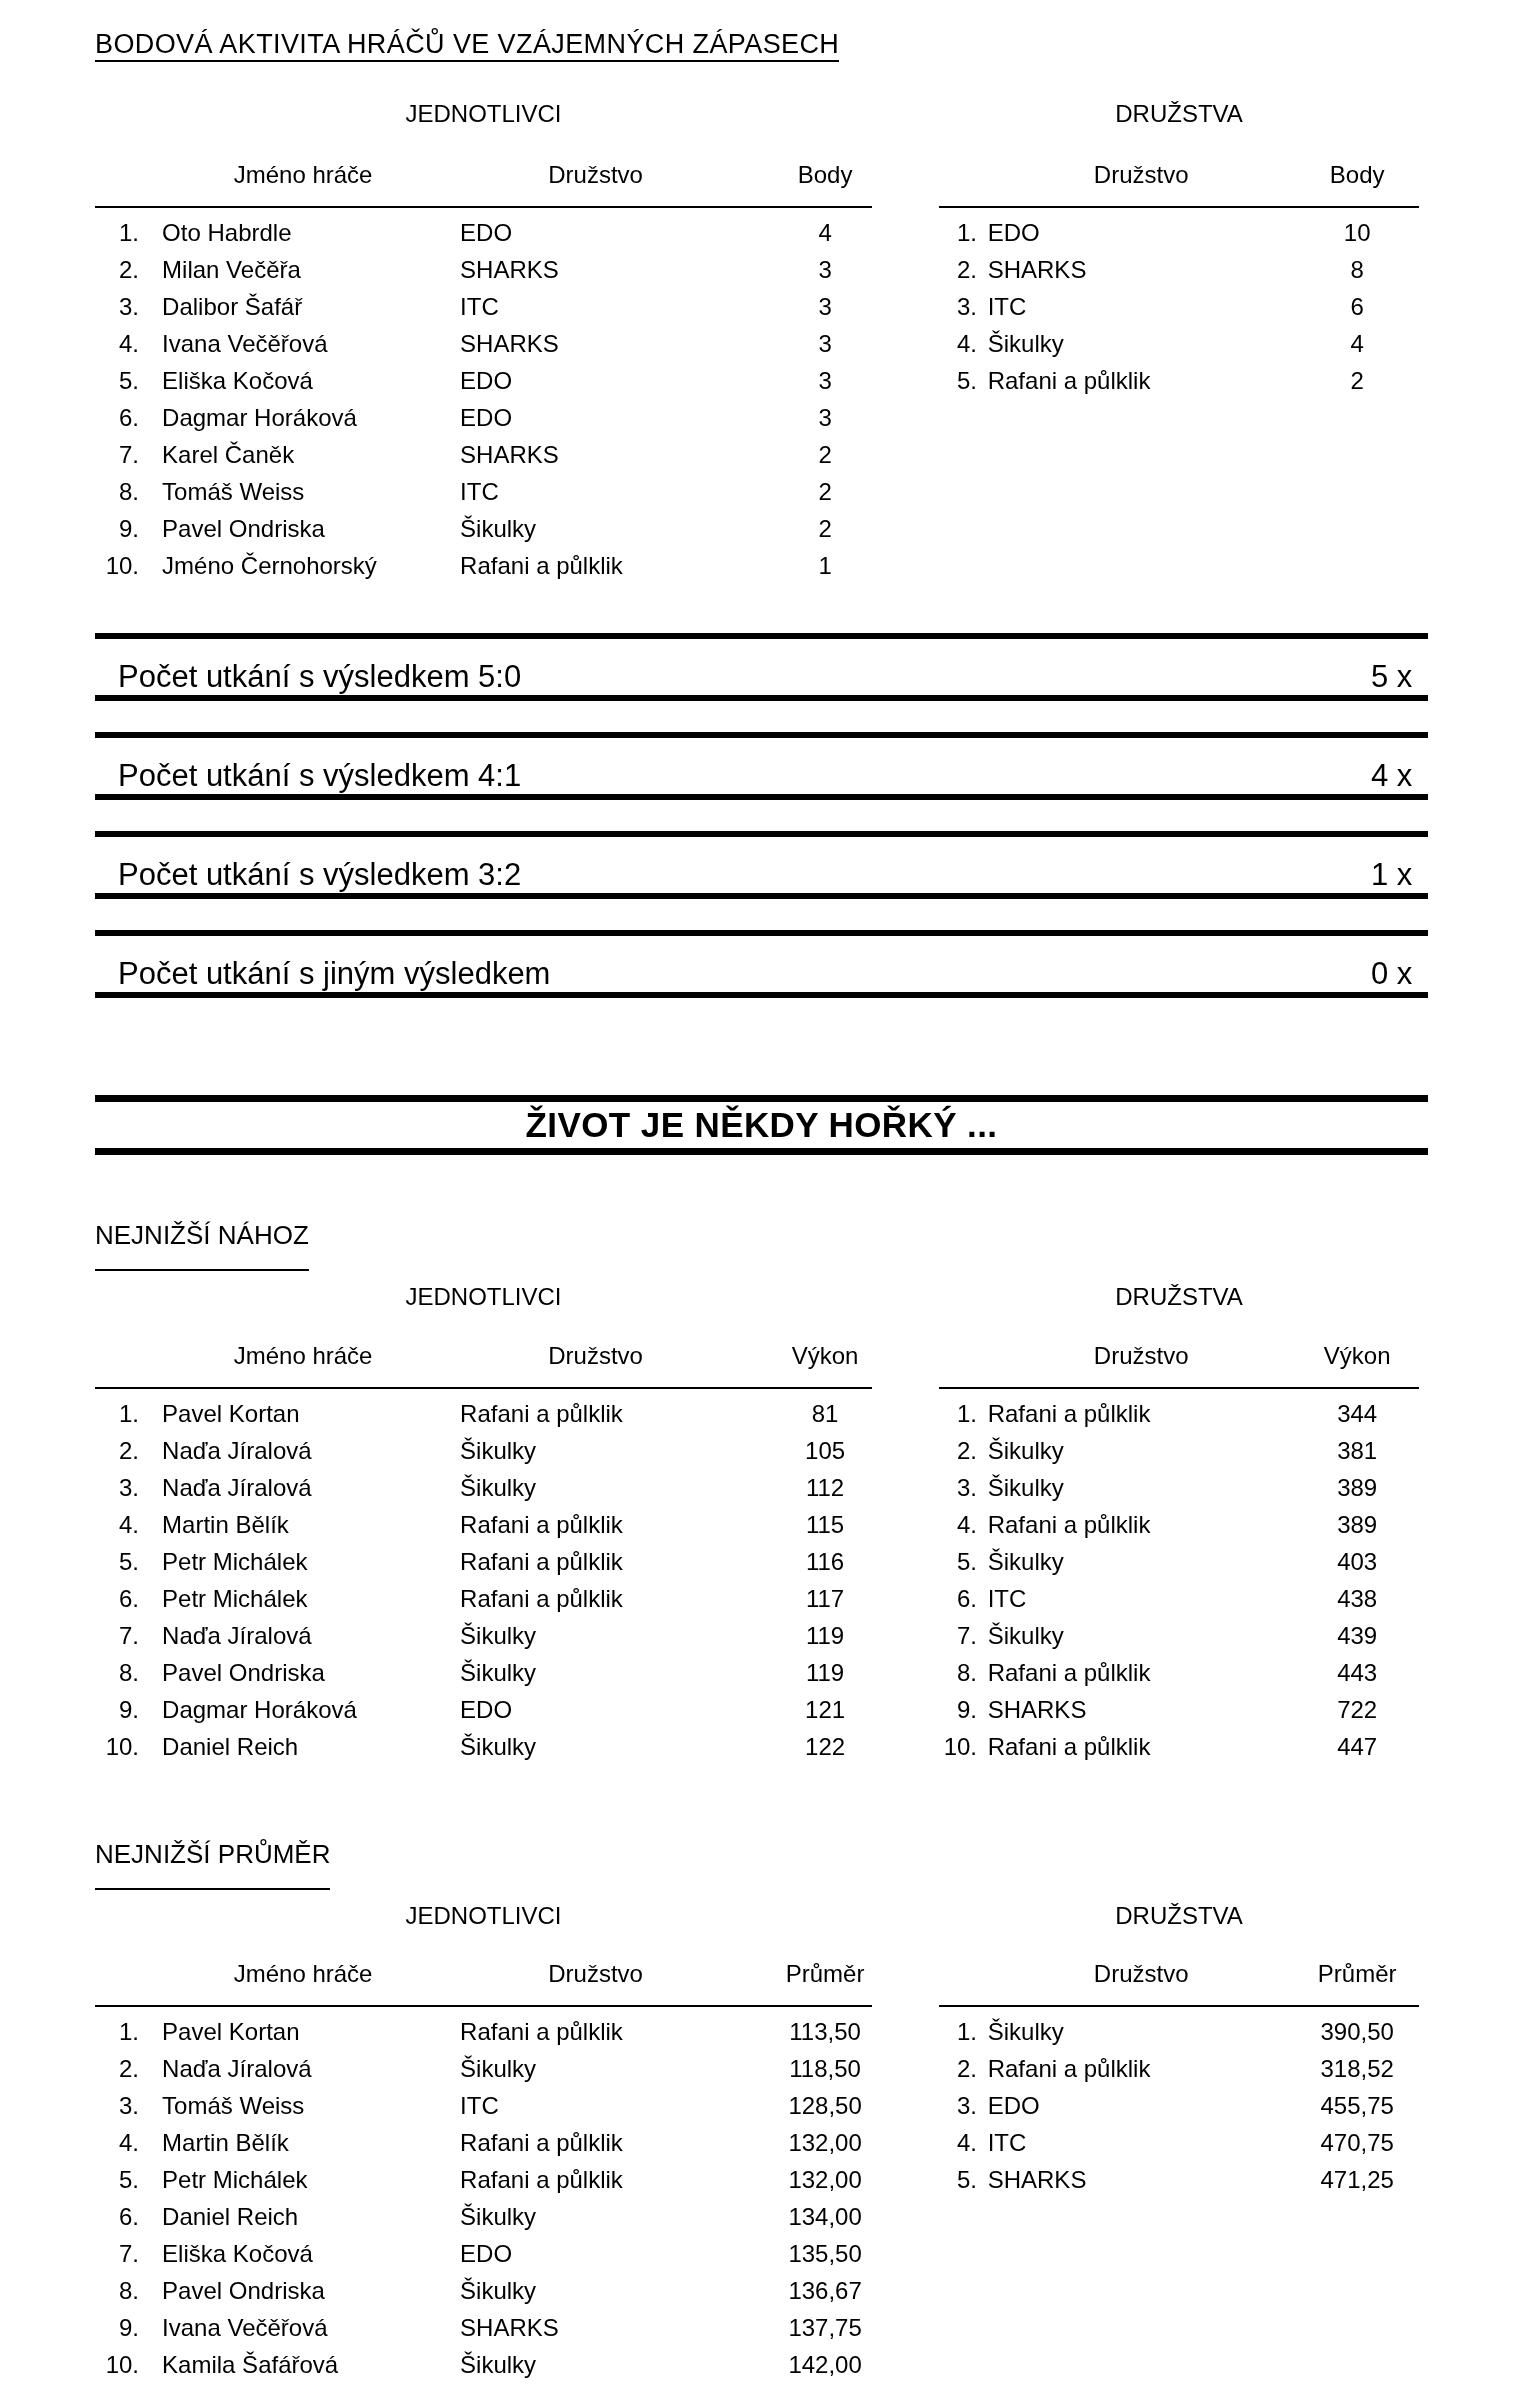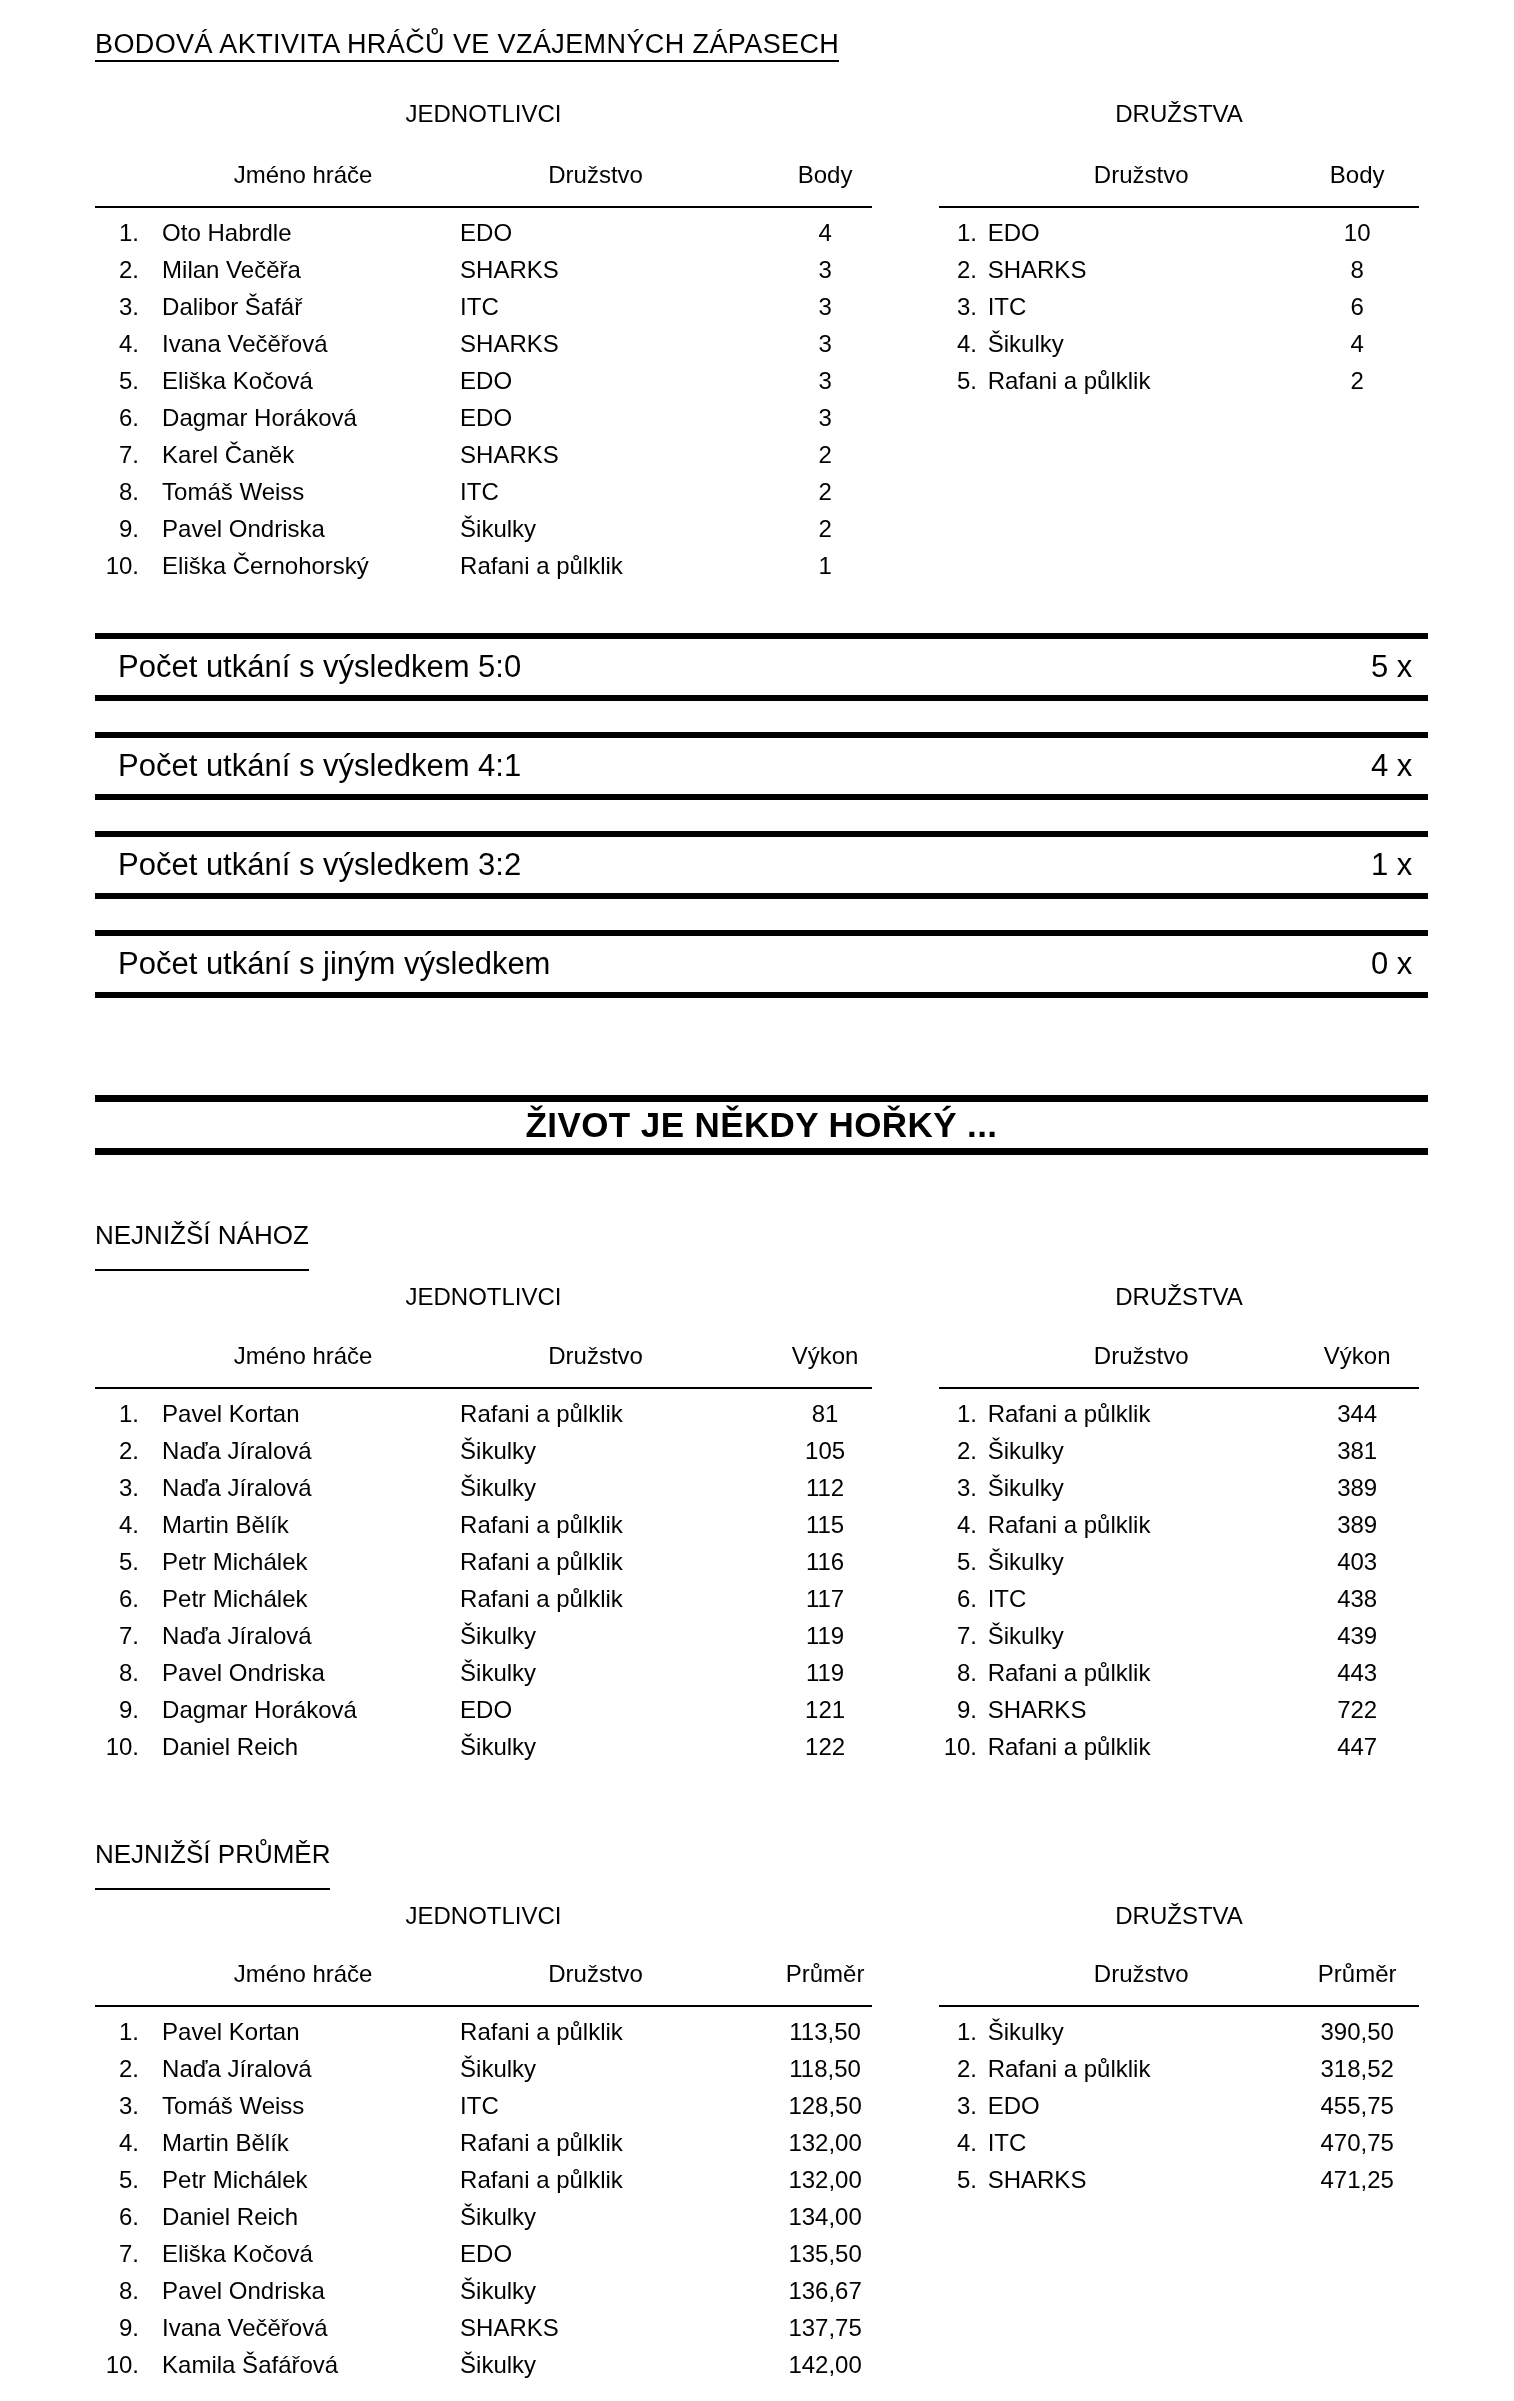--- a/index.html
+++ b/index.html
@@ -61,21 +61,21 @@
   
   .count-boxes {
     position:absolute; left:95px; top:633px; width:1333px;
     display:flex; flex-direction:column; gap:31px;
   }
   .count-box {
     box-sizing:border-box;
     width:1333px; height:68px;
     border-top:6.4px solid #000;
     border-bottom:6.4px solid #000;
-    display:flex; justify-content:space-between; align-items:center;
+    display:flex; justify-content:space-between; align-items:flex-end;
     padding:0 15.7px 0 23px;
     font-size:31px;
   }
   
   .banner {
     position:absolute; left:95px; top:1095px; width:1333px;
     border-top:7.8px solid #000;
     border-bottom:7.8px solid #000;
     height:46px; line-height:46px;
     text-align:center;
@@ -171,21 +171,21 @@
           <span class="c-rank">9.</span>
           <span></span>
           <span class="c-name">Pavel Ondriska</span>
           <span class="c-team">Šikulky</span>
           <span class="c-val">2</span>
         </div>
 
         <div class="t-row g-ind">
           <span class="c-rank">10.</span>
           <span></span>
-          <span class="c-name">Eliška Černohorský</span>
+          <span class="c-name">Jméno Černohorský</span>
           <span class="c-team">Rafani a půlklik</span>
           <span class="c-val">1</span>
         </div>
       </div>
   </div>
 
   <div class="tbl tbl-right" style="top:151px;">
     <div class="t-head g-team">
       <span class="c-rank"></span>
       <span></span>

